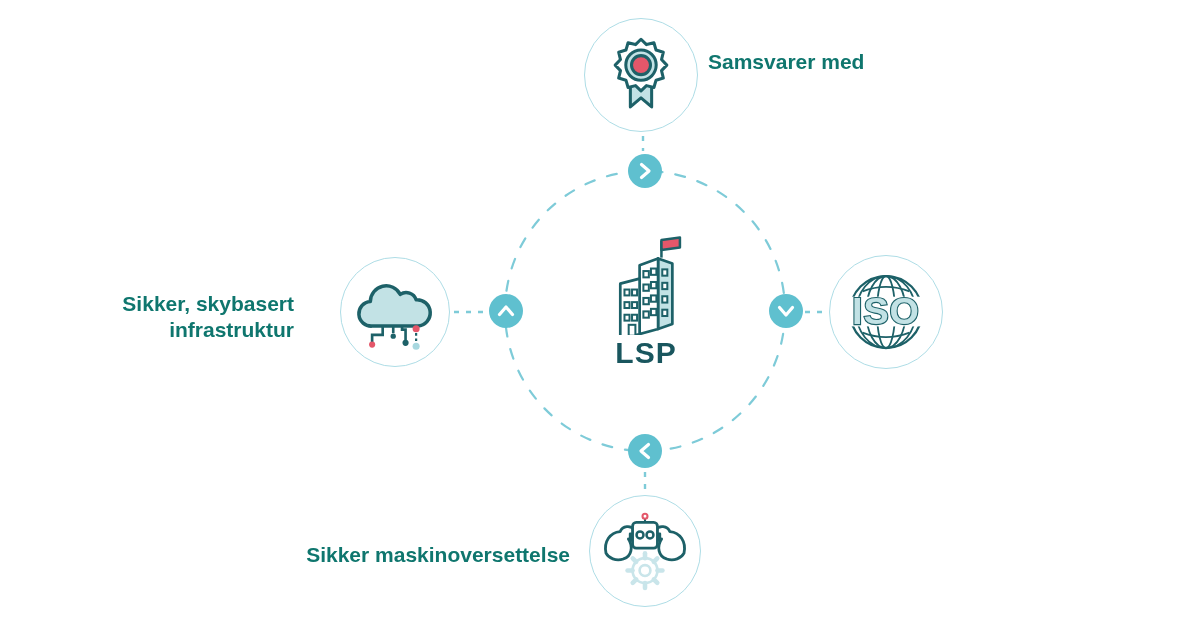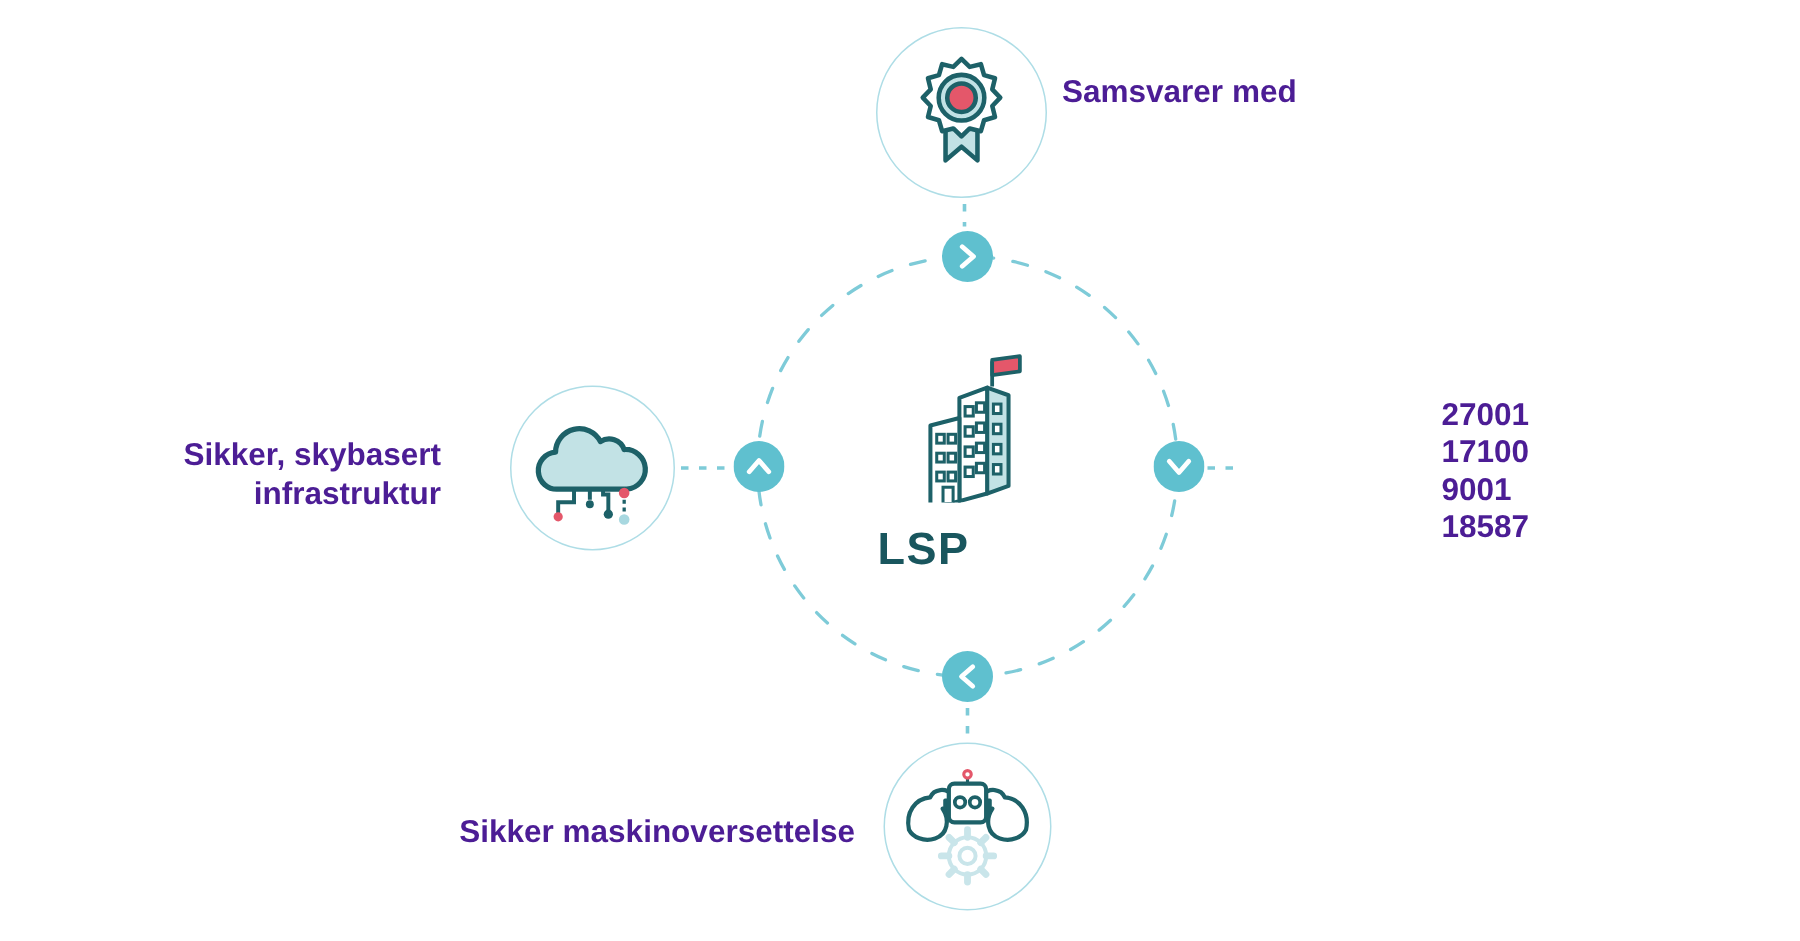--- a/index.html
+++ b/index.html
@@ -11,23 +11,23 @@
   .node-top{left:584px;top:18px;width:114px;height:114px;}
   .node-left{left:340px;top:257px;width:110px;height:110px;}
   .node-right{left:829px;top:255px;width:114px;height:114px;}
   .node-bottom{left:589px;top:495px;width:112px;height:112px;}
   .chev{position:absolute;width:34px;height:34px;}
   .chev-top{left:628px;top:154px;}
   .chev-left{left:489px;top:294px;}
   .chev-right{left:769px;top:294px;}
   .chev-bottom{left:628px;top:434px;}
   .hub-icon{position:absolute;left:606px;top:234px;}
-  .hub-label{position:absolute;left:585px;top:350px;width:122px;
+  .hub-label{position:absolute;left:585px;top:336px;width:122px;text-align:center;
              font-size:30px;font-weight:800;color:#19565e;letter-spacing:1px;}
-  .label{position:absolute;color:#4c1d95;font-weight:700;font-size:21px;line-height:26px;}
+  .label{position:absolute;color:#0f766e;font-weight:700;font-size:21px;line-height:26px;}
   .label span{display:block;}
   .label-top{left:708px;top:49px;text-align:left;}
   .label-left{right:906px;top:291px;text-align:right;}
   .label-right{left:961px;top:264px;text-align:left;line-height:25px;}
   .label-bottom{right:630px;top:542px;text-align:center;white-space:nowrap;}
 </style>
 </head>
 <body>
 
 <div class="canvas">
@@ -119,25 +119,31 @@
       <circle cx="74" cy="69" r="4" fill="#e4576a"></circle>
       <line x1="74" y1="74" x2="74" y2="85" stroke="#1d6168" stroke-width="2.5" stroke-dasharray="3 3"></line>
       <circle cx="74" cy="89" r="4" fill="#a8d8e0"></circle>
     </svg>
   </div>
   <div class="label label-left">
     <span>Sikker, skybasert</span>
     <span>infrastruktur</span>
   </div>
 
-  <div class="label label-right">
-    <span>27001</span>
-    <span>17100</span>
-    <span>9001</span>
-    <span>18587</span>
+  <div class="node node-right">
+    <svg width="90" height="90" viewBox="0 0 100 100">
+      <circle cx="50" cy="50" r="40" fill="none" stroke="#1d6168" stroke-width="2.5"></circle>
+      <ellipse cx="50" cy="50" rx="10" ry="40" fill="none" stroke="#1d6168" stroke-width="2"></ellipse>
+      <ellipse cx="50" cy="50" rx="22" ry="40" fill="none" stroke="#1d6168" stroke-width="2"></ellipse>
+      <ellipse cx="50" cy="50" rx="33" ry="40" fill="none" stroke="#1d6168" stroke-width="2"></ellipse>
+      <path d="M24 27 Q50 17 76 27" fill="none" stroke="#1d6168" stroke-width="2"></path>
+      <path d="M24 73 Q50 83 76 73" fill="none" stroke="#1d6168" stroke-width="2"></path>
+      <rect x="0" y="33" width="100" height="33" fill="#ffffff"></rect>
+      <text x="50" y="63" text-anchor="middle" font-family="Liberation Sans, sans-serif" font-size="42" font-weight="bold" fill="#c2e2e5" stroke="#1d6168" stroke-width="2.5" paint-order="stroke" letter-spacing="1">ISO</text>
+    </svg>
   </div>
 
   <div class="node node-bottom">
     <svg width="100" height="83" viewBox="0 0 120 100">
       <g stroke="#c9e5ea" fill="#ffffff">
         <circle cx="60" cy="73" r="15" stroke-width="3.2"></circle>
         <g stroke-width="5.5" stroke-linecap="round">
           <line x1="75" y1="73" x2="81" y2="73"></line>
           <line x1="70.6" y1="83.6" x2="74.8" y2="87.8"></line>
           <line x1="60" y1="88" x2="60" y2="94"></line>

